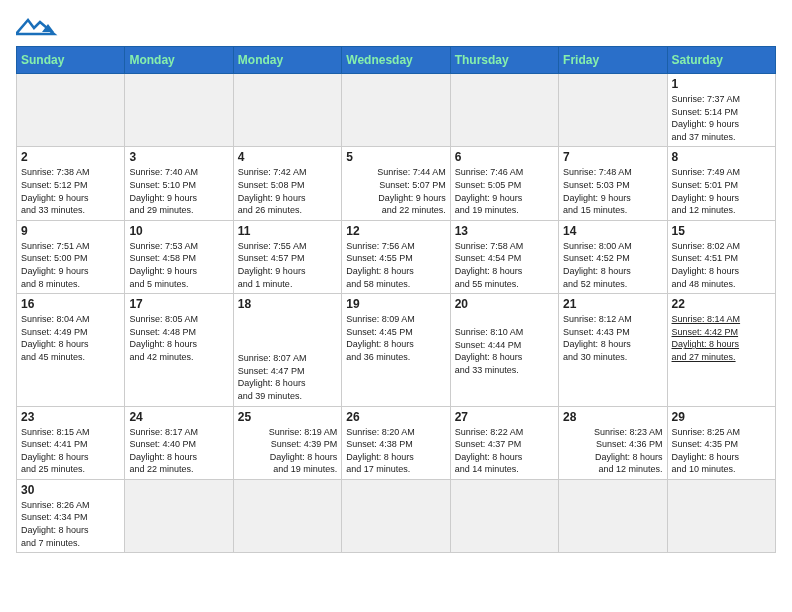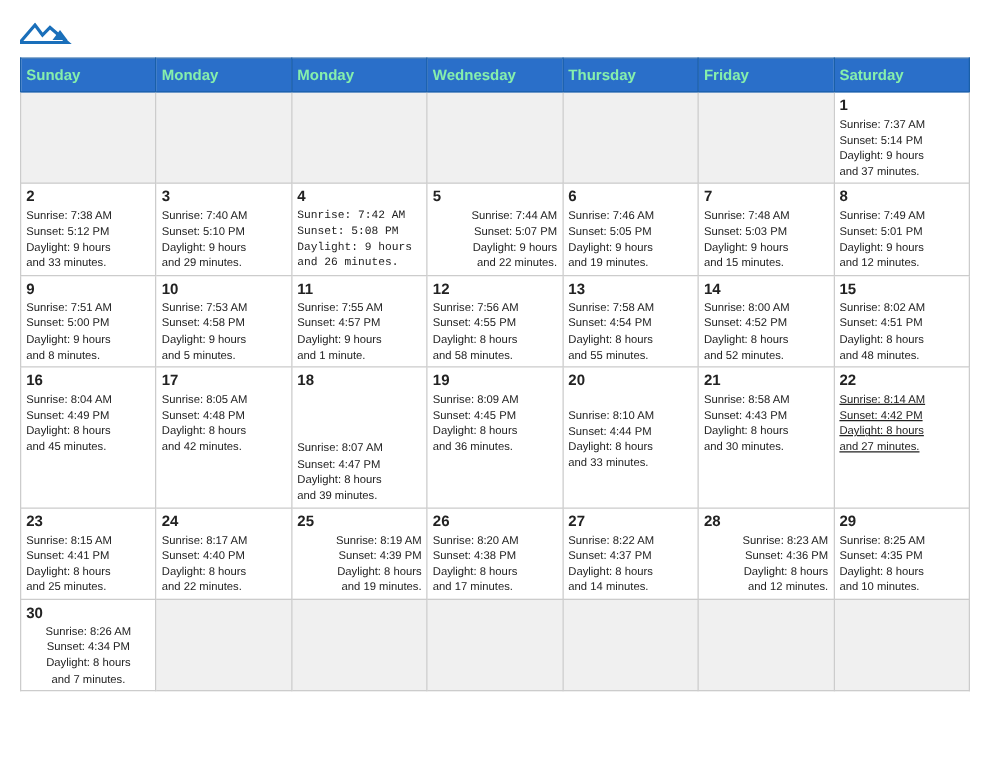--- a/index.html
+++ b/index.html
@@ -131,21 +131,21 @@
         </td>
         <td>
           <span class="day-number">3</span>
           <div class="day-info" style="white-space: pre-line;">Sunrise: 7:40 AM
 Sunset: 5:10 PM
 Daylight: 9 hours
 and 29 minutes.</div>
         </td>
         <td>
           <span class="day-number">4</span>
-          <div class="day-info" style="white-space: pre-line; font-family: Liberation Mono, monospace;">Sunrise: 7:42 AM
+          <div class="day-info" style="white-space: pre-line;">Sunrise: 7:42 AM
 Sunset: 5:08 PM
 Daylight: 9 hours
 and 26 minutes.</div>
         </td>
         <td>
           <span class="day-number">5</span>
           <div class="day-info" style="white-space: pre-line; text-align: right;">Sunrise: 7:44 AM
 Sunset: 5:07 PM
 Daylight: 9 hours
 and 22 minutes.</div>
@@ -254,21 +254,21 @@
         </td>
         <td>
           <span class="day-number">20</span>
           <div class="day-info" style="white-space: pre-line; margin-top: 15px;">Sunrise: 8:10 AM
 Sunset: 4:44 PM
 Daylight: 8 hours
 and 33 minutes.</div>
         </td>
         <td>
           <span class="day-number">21</span>
-          <div class="day-info" style="white-space: pre-line;">Sunrise: 8:58 AM
+          <div class="day-info" style="white-space: pre-line;">Sunrise: 8:12 AM
 Sunset: 4:43 PM
 Daylight: 8 hours
 and 30 minutes.</div>
         </td>
         <td>
           <span class="day-number">22</span>
           <div class="day-info" style="white-space: pre-line; text-decoration: underline;">Sunrise: 8:14 AM
 Sunset: 4:42 PM
 Daylight: 8 hours
 and 27 minutes.</div>
@@ -321,21 +321,21 @@
           <span class="day-number">29</span>
           <div class="day-info" style="white-space: pre-line;">Sunrise: 8:25 AM
 Sunset: 4:35 PM
 Daylight: 8 hours
 and 10 minutes.</div>
         </td>
       </tr>
       <tr>
         <td>
           <span class="day-number">30</span>
-          <div class="day-info" style="white-space: pre-line; text-align: center;">Sunrise: 8:26 AM
+          <div class="day-info" style="white-space: pre-line;">Sunrise: 8:26 AM
 Sunset: 4:34 PM
 Daylight: 8 hours
 and 7 minutes.</div>
         </td>
         <td class="empty"></td>
         <td class="empty"></td>
         <td class="empty"></td>
         <td class="empty"></td>
         <td class="empty"></td>
         <td class="empty"></td>

